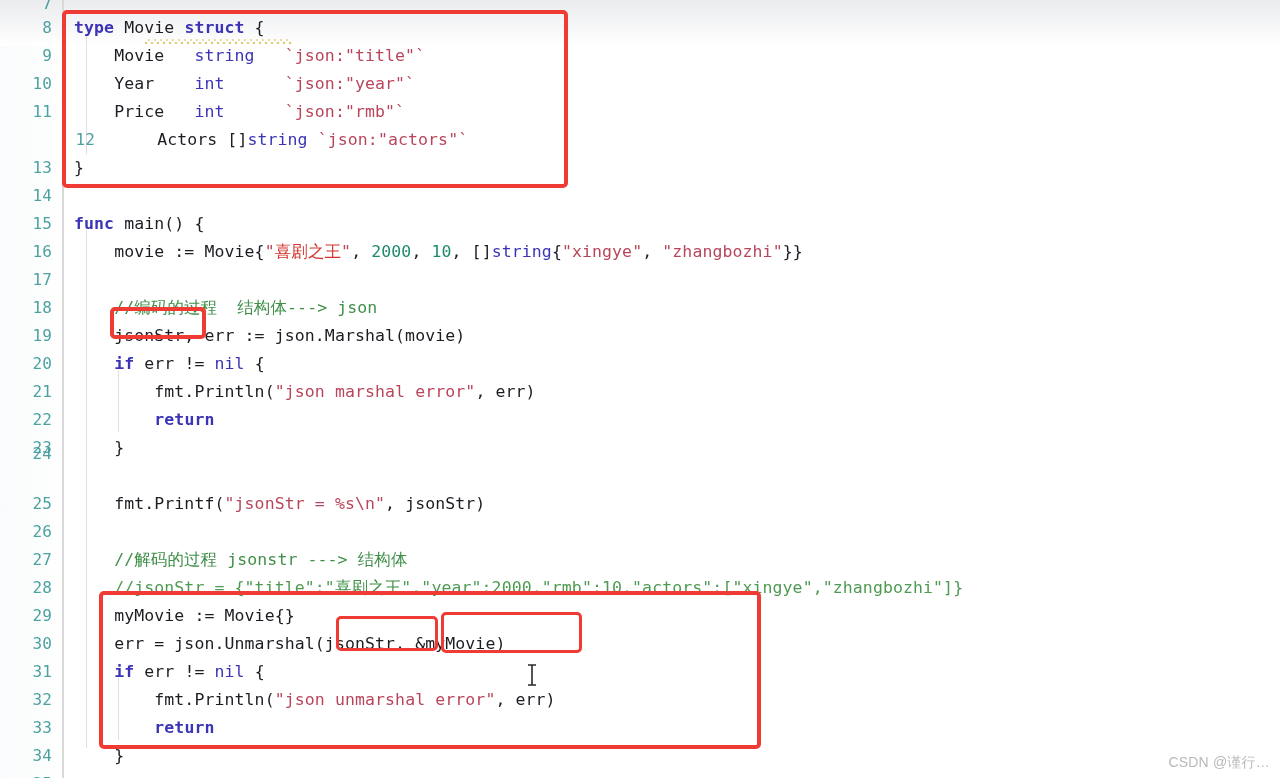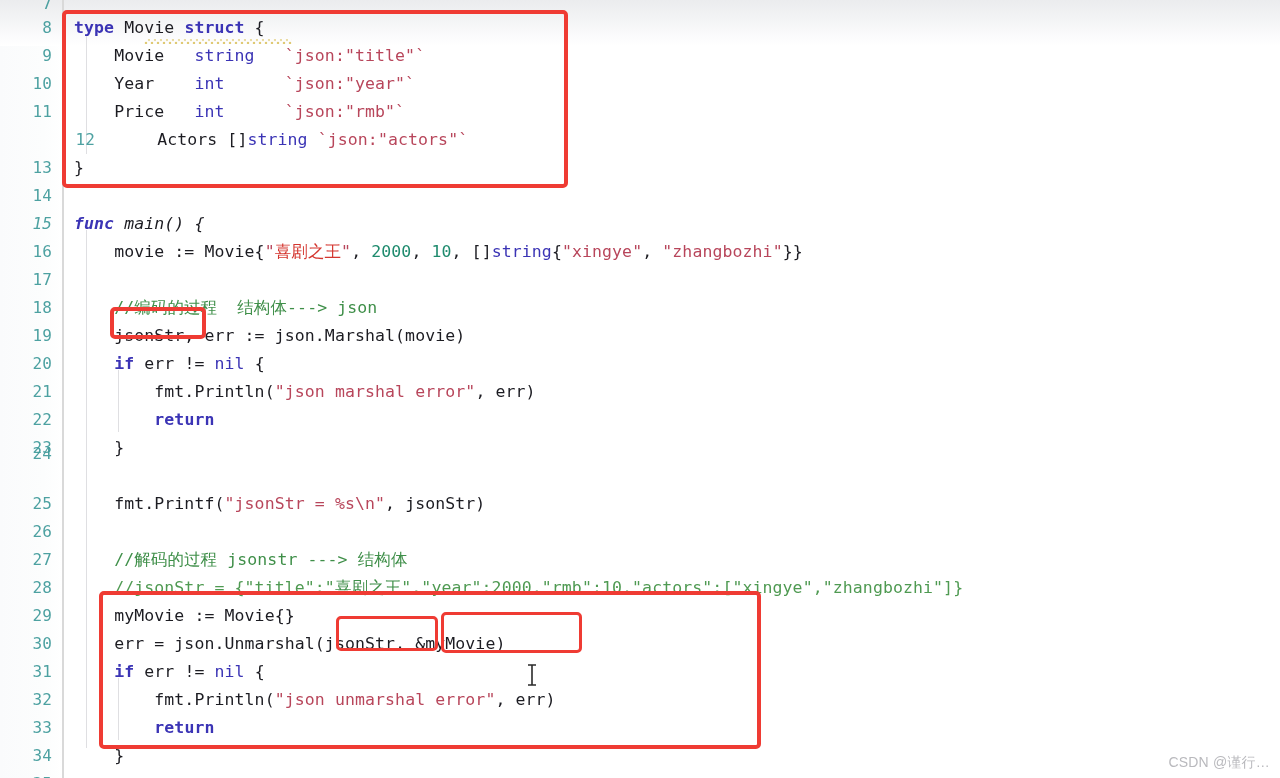--- a/index.html
+++ b/index.html
@@ -146,21 +146,21 @@
     </div>
   <div class="code-layer" id="code-layer">
       <div class="line" style="top: -10px;"><span class="lineno">7</span><span class="codetext"></span></div>
       <div class="line" style="top: 14px;"><span class="lineno">8</span><span class="codetext"><span class="kw">type </span><span class="plain">Movie </span><span class="kw">struct</span><span class="plain"> {</span></span></div>
       <div class="line" style="top: 42px;"><span class="lineno">9</span><span class="codetext"><span class="plain">    Movie   </span><span class="typ">string</span><span class="plain">   </span><span class="str">`json:"title"`</span></span></div>
       <div class="line" style="top: 70px;"><span class="lineno">10</span><span class="codetext"><span class="plain">    Year    </span><span class="typ">int</span><span class="plain">      </span><span class="str">`json:"year"`</span></span></div>
       <div class="line" style="top: 98px;"><span class="lineno">11</span><span class="codetext"><span class="plain">    Price   </span><span class="typ">int</span><span class="plain">      </span><span class="str">`json:"rmb"`</span></span></div>
       <div class="line" style="top: 126px; margin-left: 43px;"><span class="lineno">12</span><span class="codetext"><span class="plain">    Actors []</span><span class="typ">string</span><span class="plain"> </span><span class="str">`json:"actors"`</span></span></div>
       <div class="line" style="top: 154px;"><span class="lineno">13</span><span class="codetext"><span class="plain">}</span></span></div>
       <div class="line" style="top: 182px;"><span class="lineno">14</span><span class="codetext"></span></div>
-      <div class="line" style="top: 210px; font-style: italic;"><span class="lineno">15</span><span class="codetext"><span class="kw">func</span><span class="plain"> main() {</span></span></div>
+      <div class="line" style="top: 210px;"><span class="lineno">15</span><span class="codetext"><span class="kw">func</span><span class="plain"> main() {</span></span></div>
       <div class="line" style="top: 238px;"><span class="lineno">16</span><span class="codetext"><span class="plain">    movie := Movie{</span><span class="str">"</span><span class="strcn">喜剧之王</span><span class="str">"</span><span class="plain">, </span><span class="num">2000</span><span class="plain">, </span><span class="num">10</span><span class="plain">, []</span><span class="typ">string</span><span class="plain">{</span><span class="str">"xingye"</span><span class="plain">, </span><span class="str">"zhangbozhi"</span><span class="plain">}}</span></span></div>
       <div class="line" style="top: 266px;"><span class="lineno">17</span><span class="codetext"></span></div>
       <div class="line" style="top: 294px; padding-left: 48px;"><span class="lineno">18</span><span class="codetext"><span class="cmtcn">    //编码的过程  结构体---&gt; json</span></span></div>
       <div class="line" style="top: 322px; padding-left: 40px;"><span class="lineno">19</span><span class="codetext"><span class="plain">    jsonStr, err := json.Marshal(movie)</span></span></div>
       <div class="line" style="top: 350px;"><span class="lineno">20</span><span class="codetext"><span class="plain">    </span><span class="kw">if</span><span class="plain"> err != </span><span class="typ">nil</span><span class="plain"> {</span></span></div>
       <div class="line" style="top: 378px;"><span class="lineno">21</span><span class="codetext"><span class="plain">        fmt.Println(</span><span class="str">"json marshal error"</span><span class="plain">, err)</span></span></div>
       <div class="line" style="top: 406px;"><span class="lineno">22</span><span class="codetext"><span class="plain">        </span><span class="kw">return</span></span></div>
       <div class="line" style="top: 434px;"><span class="lineno">23</span><span class="codetext"><span class="plain">    }</span></span></div>
       <div class="line" style="top: 440px;"><span class="lineno">24</span><span class="codetext"></span></div>
       <div class="line" style="top: 490px;"><span class="lineno">25</span><span class="codetext"><span class="plain">    fmt.Printf(</span><span class="str">"jsonStr = %s\n"</span><span class="plain">, jsonStr)</span></span></div>

